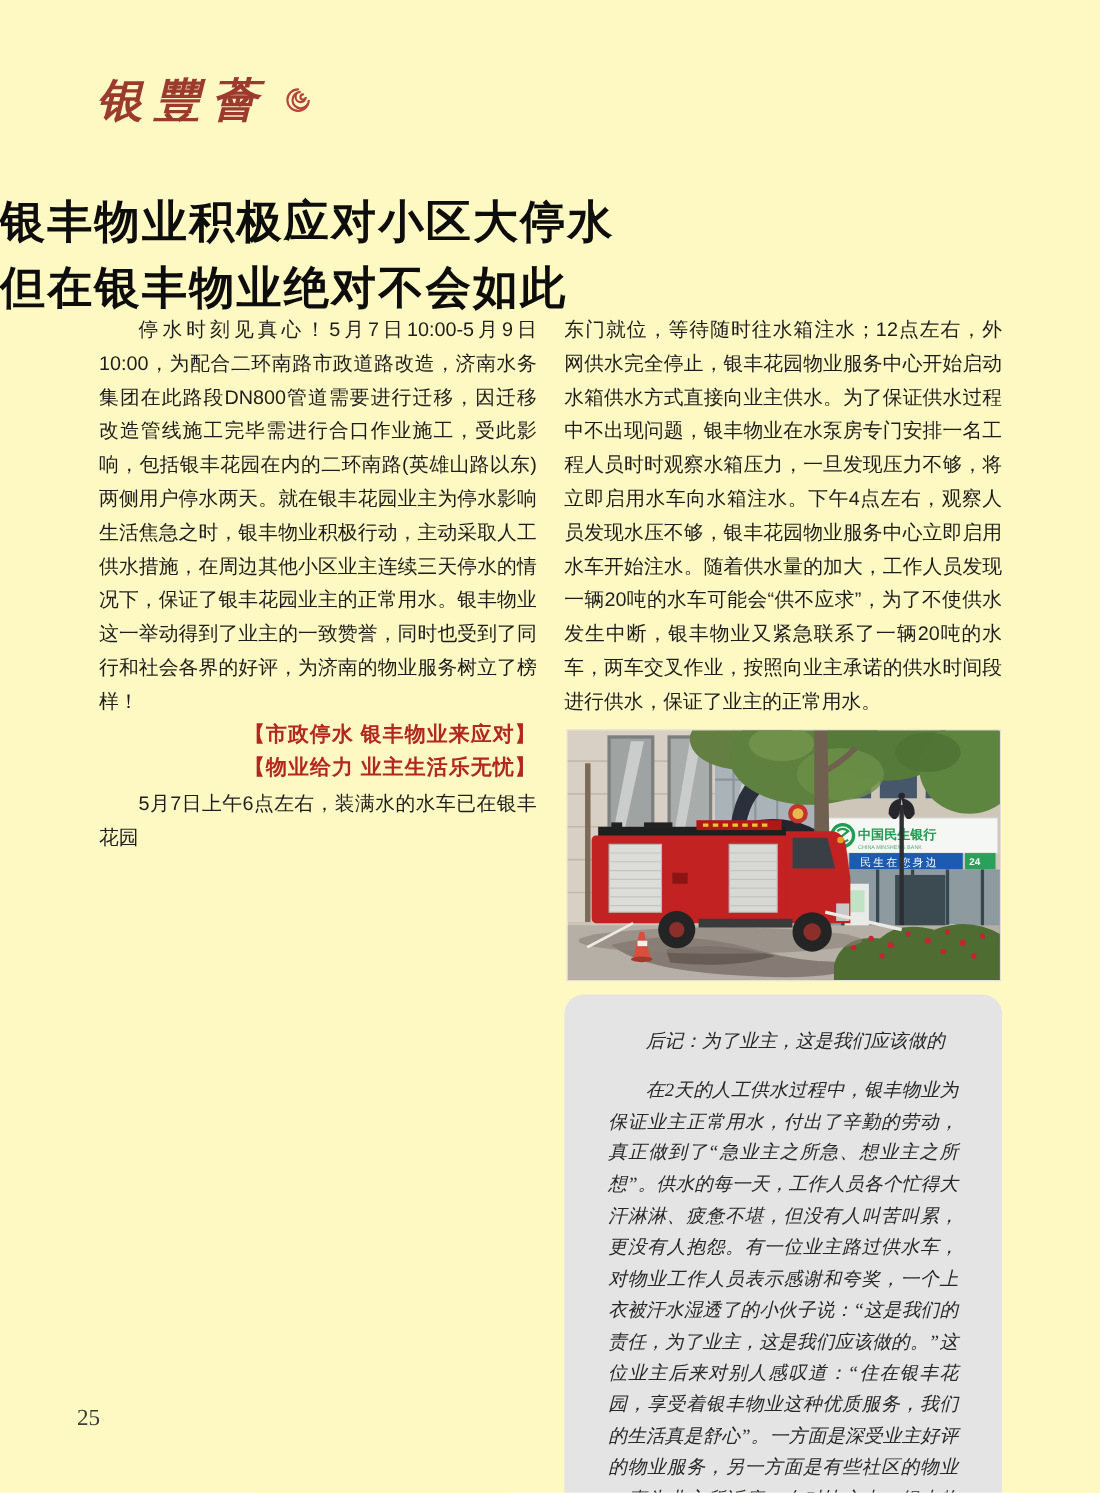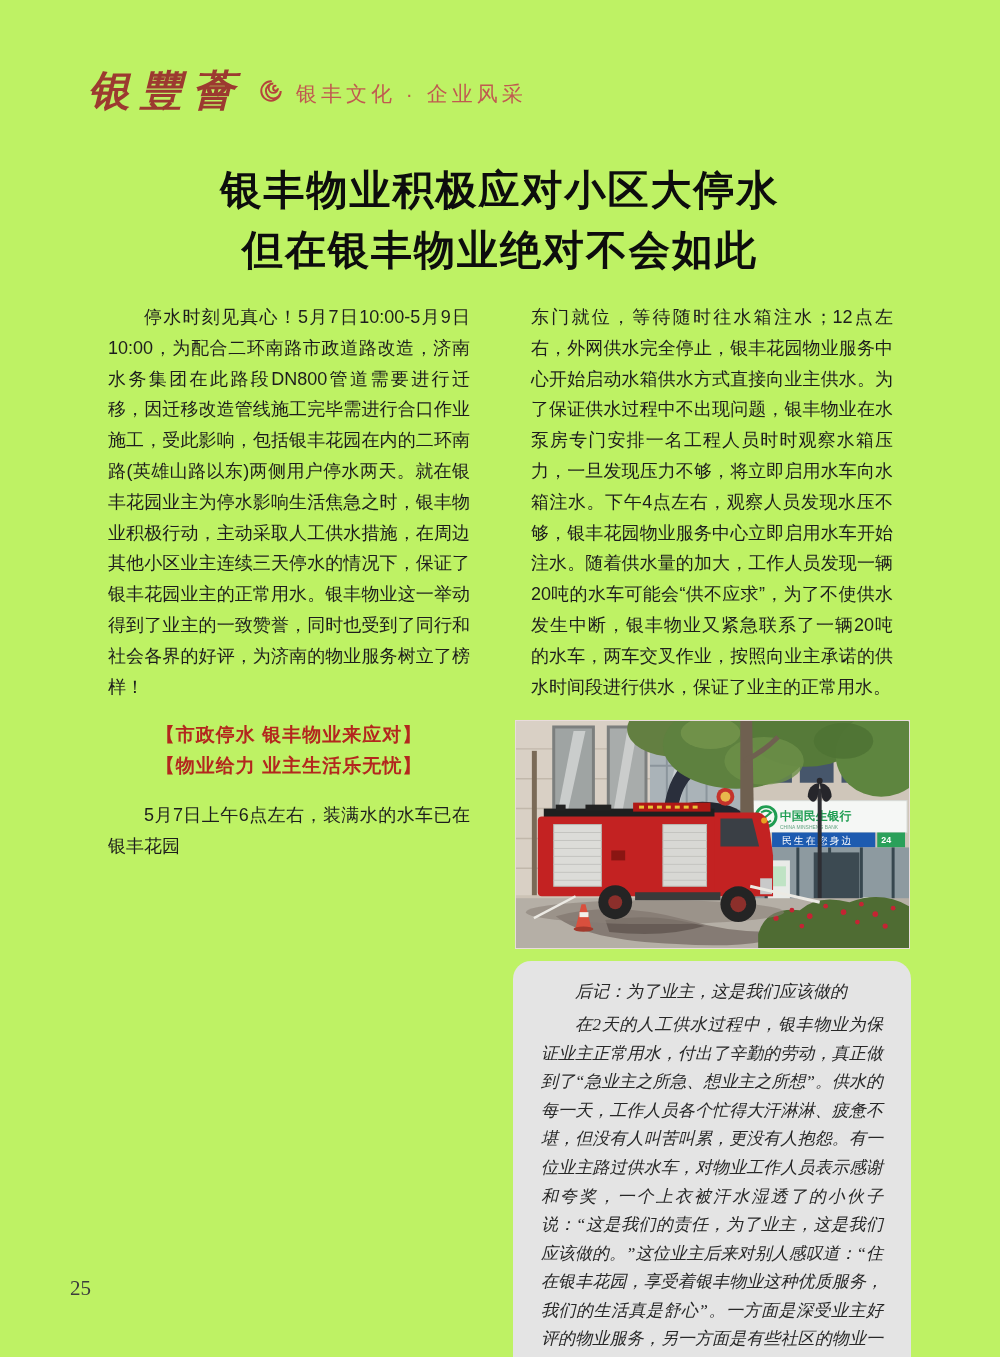--- a/index.html
+++ b/index.html
@@ -1,75 +1,74 @@
 <!DOCTYPE html>
 <html><head>
 <meta charset="utf-8">
 <style>
   * { box-sizing: border-box; }
   html,body { margin:0; padding:0; background:#fff; }
   .page {
-    position:relative; width:1000px; height:1357px; background:#bef264;
+    position:relative; width:1000px; height:1357px; background:#fef9c3;
     font-family:"Liberation Sans", sans-serif; overflow:hidden;
   }
   
   .hdr { position:absolute; left:88px; top:70px; display:flex; align-items:center; gap:12px; }
   .logo {
     font-family:"DejaVu Serif", serif; font-style:italic; font-weight:bold;
     font-size:42px; color:#9c3a30; letter-spacing:10px; line-height:1;
   }
   .swirl { width:26px; height:26px; margin-left:2px; }
   .subtitle { font-size:21px; color:#c05a50; letter-spacing:4px; padding-top:6px; }
   
   .title {
-    position:absolute; top:160px; left:0; width:100%; margin:0; text-align:center;
+    position:absolute; top:171px; left:0; width:100%; margin:0; text-align:left;
     font-family:"Liberation Serif", serif; font-weight:900; font-size:41px;
     line-height:60px; color:#0d0d0d; letter-spacing:2px;
   }
   
   .col {
     position:absolute; top:284px; width:398px; font-size:18px; line-height:30.8px;
     text-align:justify; color:#1d1d1d;
   }
   .col-left  { left:90px; }
   .col-right { left:513px; }
-  .col p { margin:18px; }
+  .col p { margin:0; }
   .indent { text-indent:2em; }
   .sec-h {
     margin:0; font-size:19px; line-height:30.8px; color:#b3271e;
-    text-align:center; font-weight:bold; letter-spacing:1px;
+    text-align:right; font-weight:bold; letter-spacing:1px;
   }
   
   .photo { margin:9px 0 0 2px; width:395px; height:229px; border:1px solid #e9dcdc; }
   .photo svg { display:block; width:100%; height:100%; }
   
   .postscript {
     margin-top:12px; background:#e4e4e4; border-radius:18px;
     padding:13px 24px 15px 24px;
     font-family:"Liberation Serif", serif; font-style:italic;
     font-size:17px; line-height:28.6px; color:#272727; text-align:justify;
   }
-  .postscript p { margin:4px; text-indent:2em; }
+  .postscript p { margin:16px; text-indent:2em; }
   
   .pagenum {
     position:absolute; left:70px; top:1276px;
     font-family:"Liberation Serif", serif; font-size:21px; color:#3c3c3c;
   }
 </style>
 </head>
 <body>
 
 <div class="page">
 
   <div class="hdr">
     <span class="logo">银豐薈</span>
     <svg class="swirl" viewBox="0 0 28 28">
       <path d="M14 3.5 a10.5 10.5 0 1 0 10.5 10.5 a8 8 0 1 1 -8 -8 a5 5 0 1 0 5 5 a2.6 2.6 0 1 1 -2.6 -2.6" fill="none" stroke="#b5443c" stroke-width="2.1" stroke-linecap="round"></path>
     </svg>
-    <span class="subtitle">银丰文化 · 企业风采</span>
   </div>
 
   <h1 class="title">
     <span>银丰物业积极应对小区大停水</span><br>
     <span>但在银丰物业绝对不会如此</span>
   </h1>
 
   <div class="col col-left">
     <p class="indent">停水时刻见真心！5月7日10:00-5月9日10:00，为配合二环南路市政道路改造，济南水务集团在此路段DN800管道需要进行迁移，因迁移改造管线施工完毕需进行合口作业施工，受此影响，包括银丰花园在内的二环南路(英雄山路以东)两侧用户停水两天。就在银丰花园业主为停水影响生活焦急之时，银丰物业积极行动，主动采取人工供水措施，在周边其他小区业主连续三天停水的情况下，保证了银丰花园业主的正常用水。银丰物业这一举动得到了业主的一致赞誉，同时也受到了同行和社会各界的好评，为济南的物业服务树立了榜样！</p>
     <h3 class="sec-h">【市政停水  银丰物业来应对】</h3>

